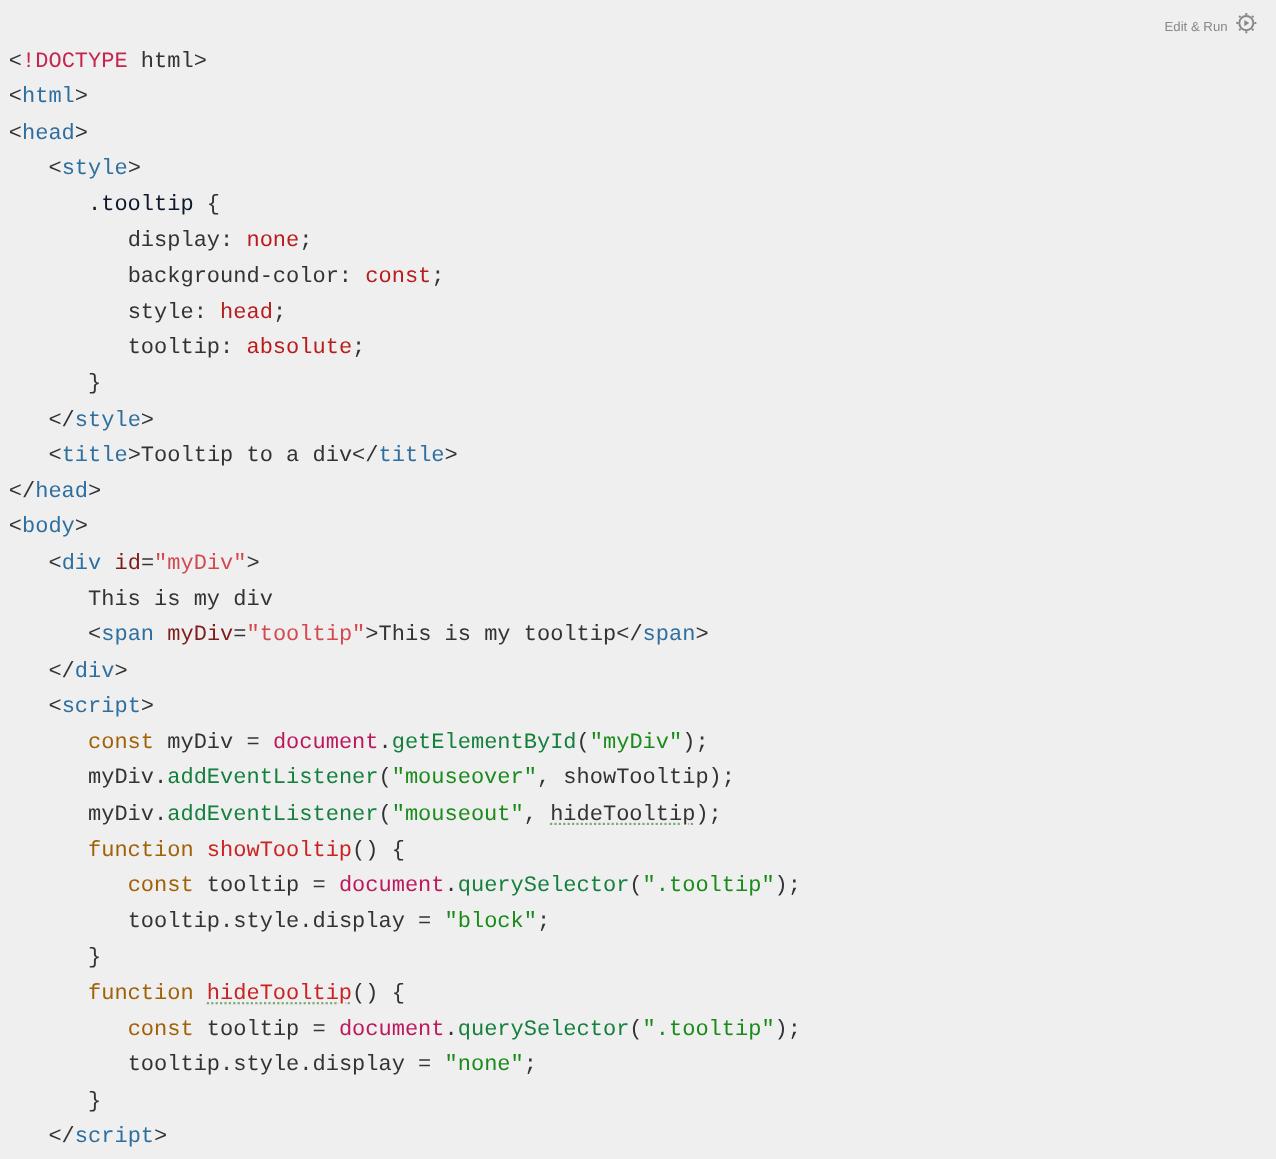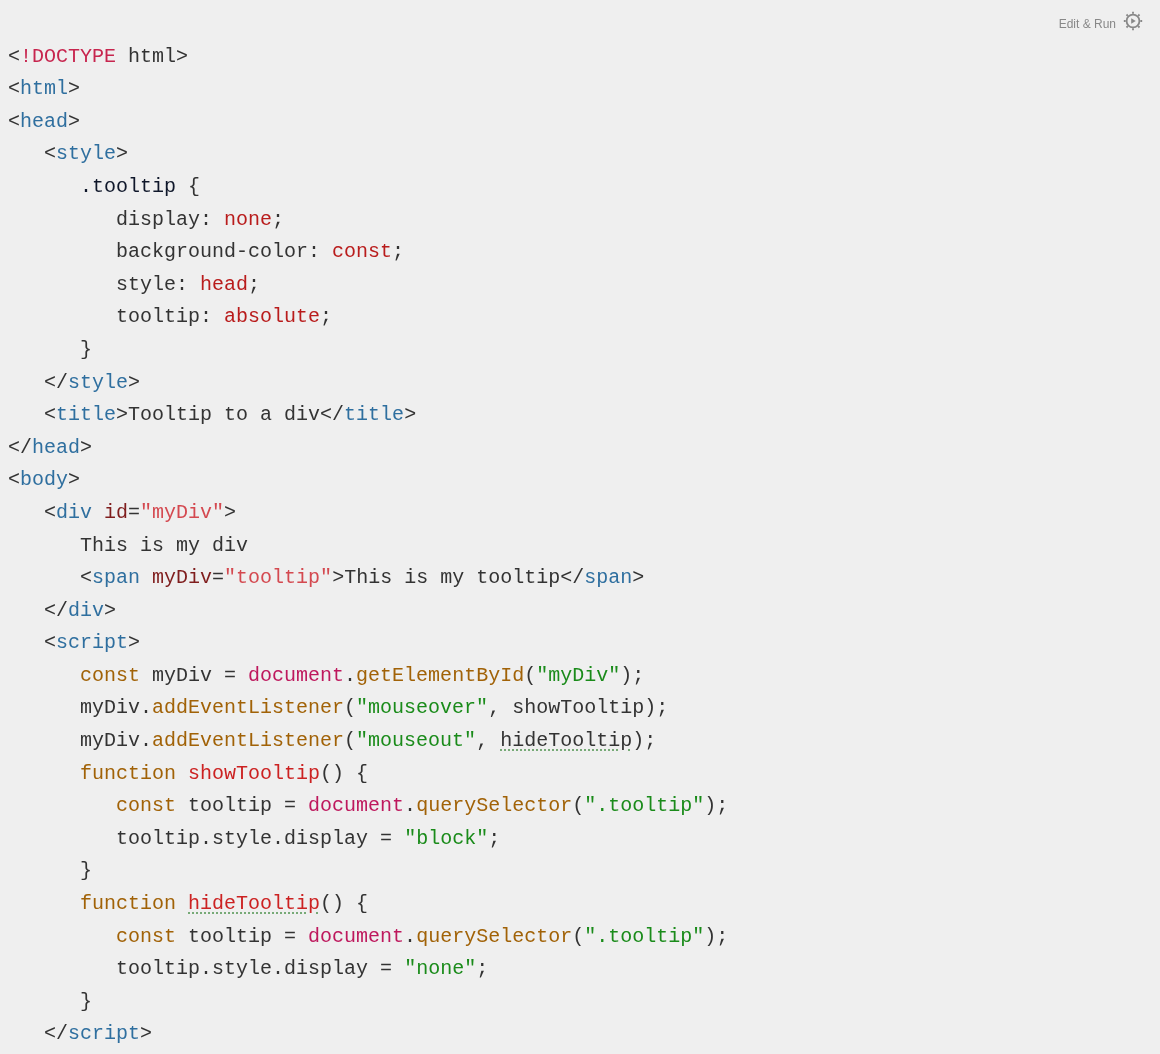--- a/index.html
+++ b/index.html
@@ -38,21 +38,21 @@
   .c-punct   { color: #333; }
   .c-attr    { color: #7f1d1d; }
   .c-val     { color: #d44950; }
   .c-text    { color: #333; }
   .c-css-sel { color: #0f172a; }
   .c-css-prop{ color: #333; }
   .c-css-val { color: #b91c1c; }
   .c-kw      { color: #a16207; }
   .c-var     { color: #333; }
   .c-obj     { color: #be185d; font-family: Liberation Mono, monospace; }
-  .c-method  { color: #a16207; }
+  .c-method  { color: #15803d; }
   .c-str     { color: #1a8b1a; }
   .c-fn      { color: #cc2222; }
   .c-fn-u    { color: #cc2222; text-decoration: underline dotted #77aa77; text-underline-offset:3px; }
   .c-fnref-u { color: #333; text-decoration: underline dotted #77aa77; text-underline-offset:3px; }
 </style>
 </head>
 <body>
 
 <div class="edit-run">
   <span>Edit &amp; Run</span>

